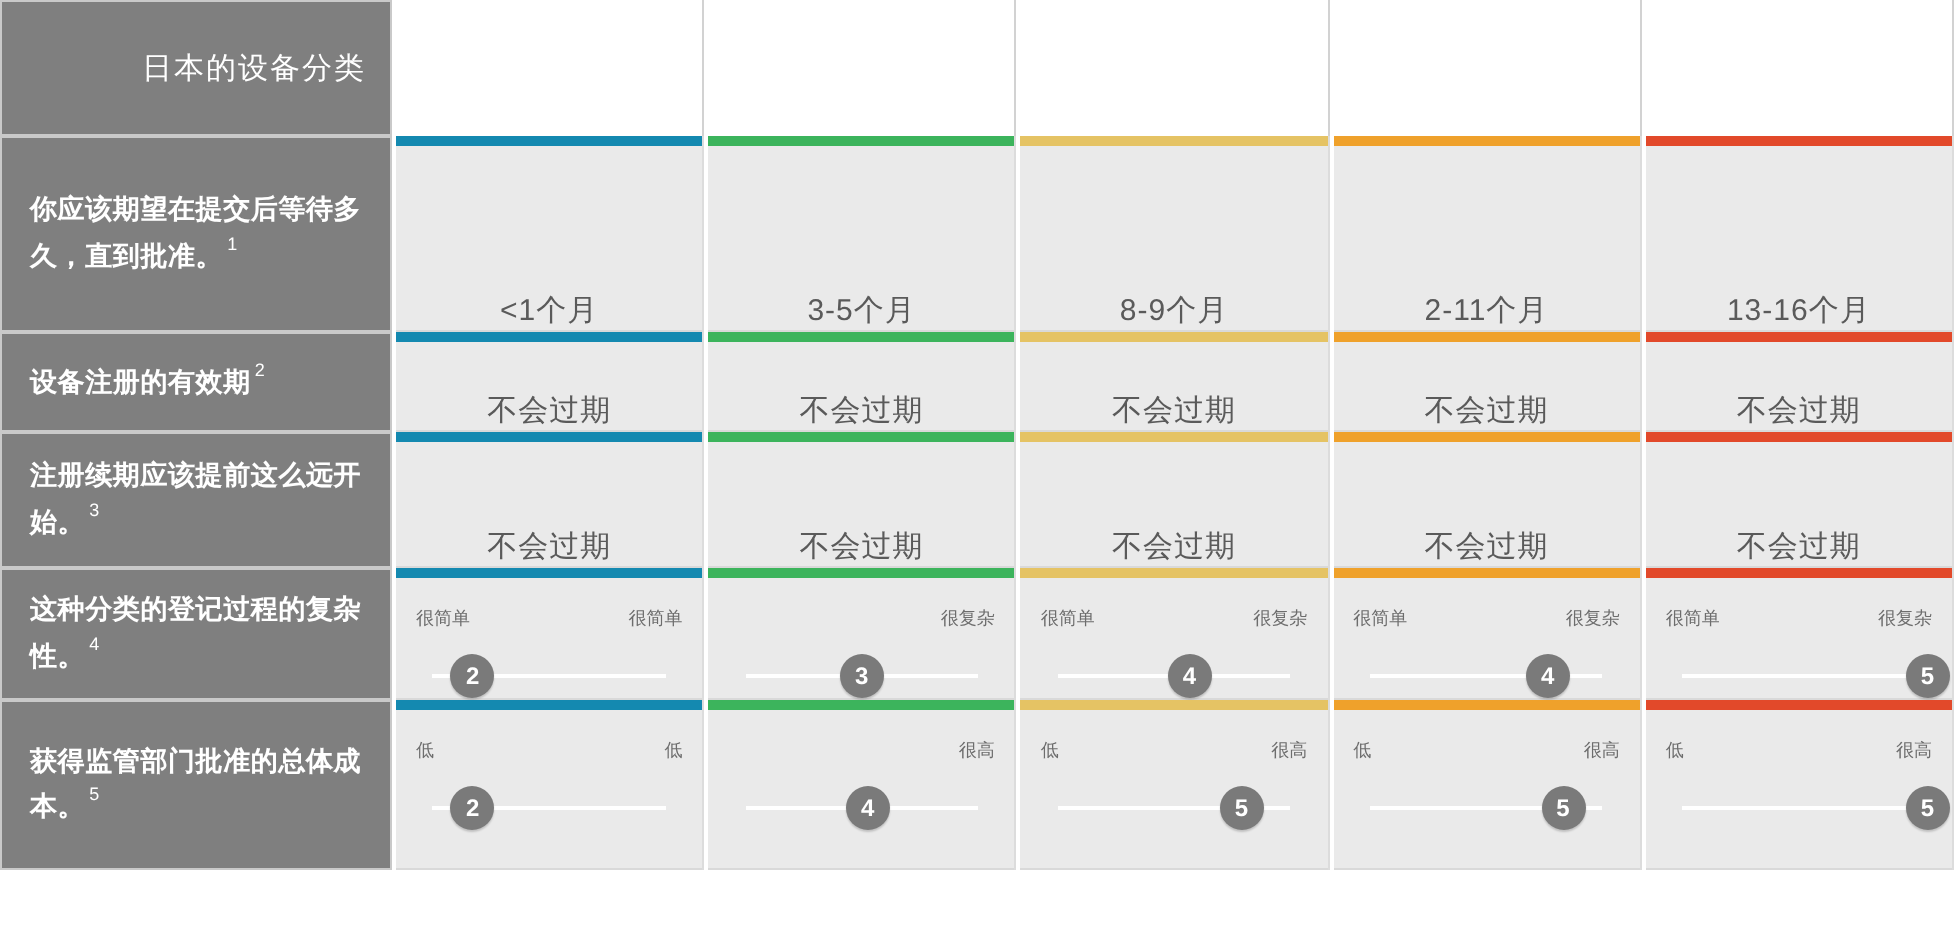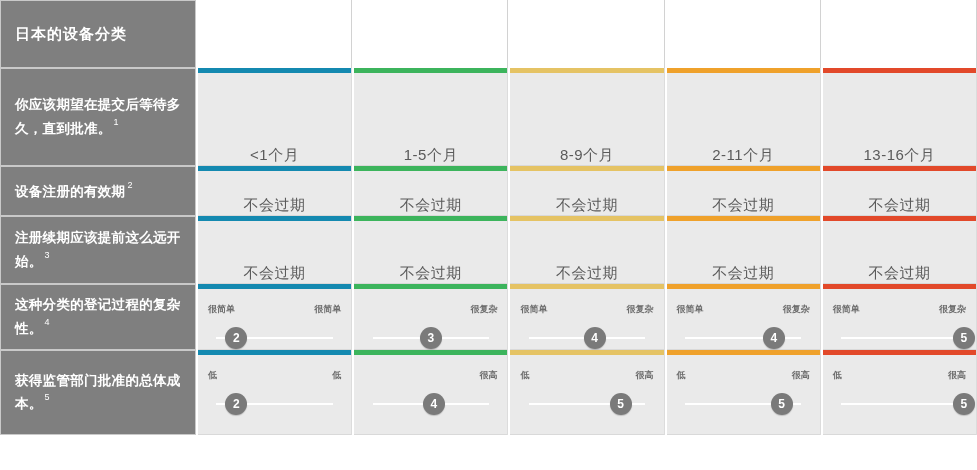--- a/index.html
+++ b/index.html
@@ -28,22 +28,22 @@
   .label-cell {
     width: 196px; flex: 0 0 196px;
     background: #7F7F7F;
     color: #ffffff;
     border: 1px solid #c9c9c9;
     display: flex; align-items: center;
     padding: 6px 12px 6px 14px;
     position: relative;
   }
   .label-cell.head {
-    justify-content: flex-start;
-    font-size: 15px; font-weight: bold;
+    justify-content: flex-end;
+    font-size: 15px; font-weight: normal;
     letter-spacing: 1px;
   }
   .label-text {
     font-size: 13.5px; line-height: 1.65;
     font-weight: bold;
     letter-spacing: .3px;
   }
   .sup {
     font-size: 9px;
     vertical-align: super;
@@ -91,21 +91,21 @@
   
   .scale-body {
     flex: 1 1 auto;
     background: #EAEAEA;
     position: relative;
     border-bottom: 1px solid #d9d9d9;
   }
   .scale-labels {
     position: absolute; top: 14px; left: 10px; right: 10px;
     display: flex; justify-content: space-between;
-    font-size: 9px; color: #6d6d6d; font-weight: bold;
+    font-size: 9px; color: #6d6d6d; font-weight: normal;
   }
   .scale-track {
     position: absolute; left: 12%; right: 12%;
     top: 48px; height: 2px; background: #ffffff;
   }
   .badge {
     position: absolute;
     top: 38px;
     width: 22px; height: 22px;
     border-radius: 50%;
@@ -157,21 +157,21 @@
     </div>
     <div class="dcell">
       <div class="bar" style="background:#1489B0"></div>
       <div class="body">
           <span class="val">&lt;1个月</span>
         </div>
     </div>
     <div class="dcell">
       <div class="bar" style="background:#3CB45C"></div>
       <div class="body">
-          <span class="val">1-5个月</span>
+          <span class="val">3-5个月</span>
         </div>
     </div>
     <div class="dcell">
       <div class="bar" style="background:#E5C364"></div>
       <div class="body">
           <span class="val">8-9个月</span>
         </div>
     </div>
     <div class="dcell">
       <div class="bar" style="background:#EFA12B"></div>

